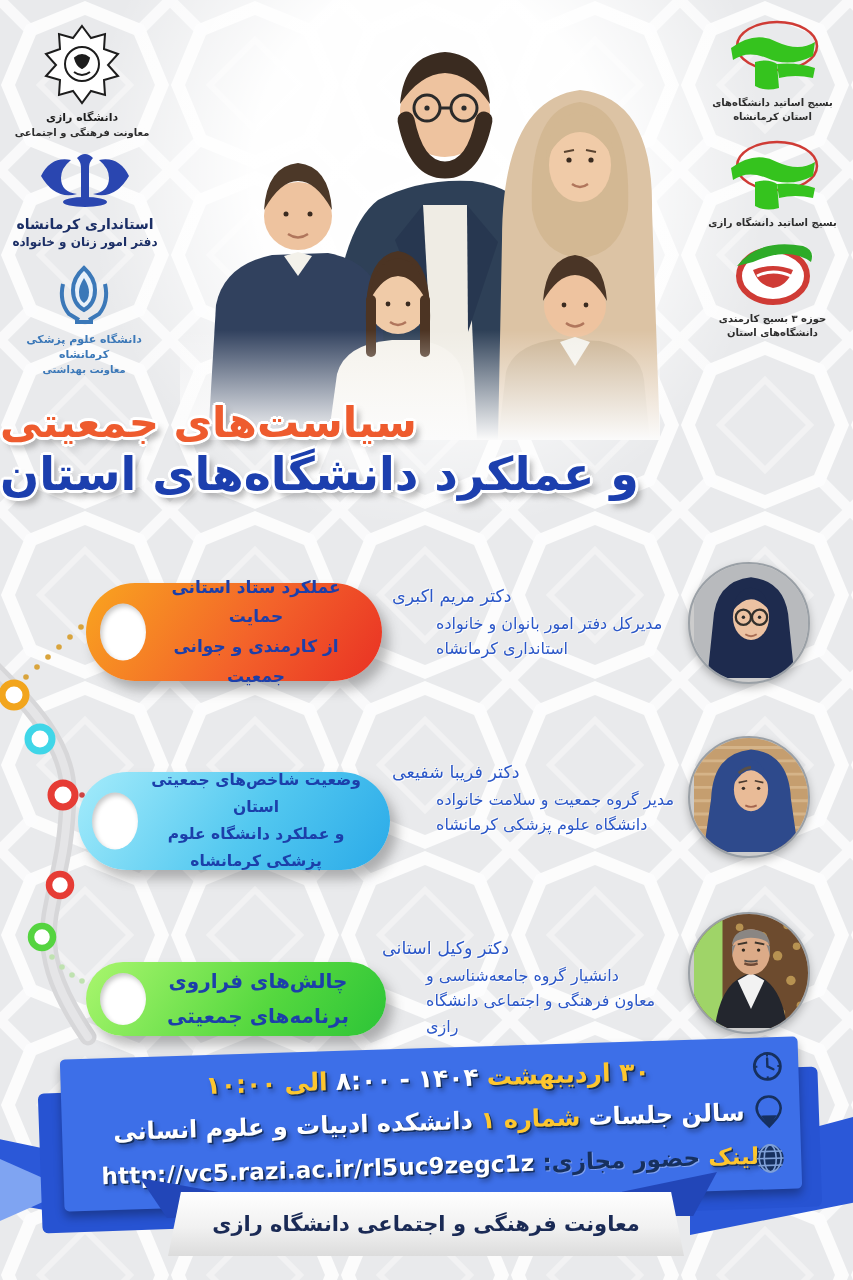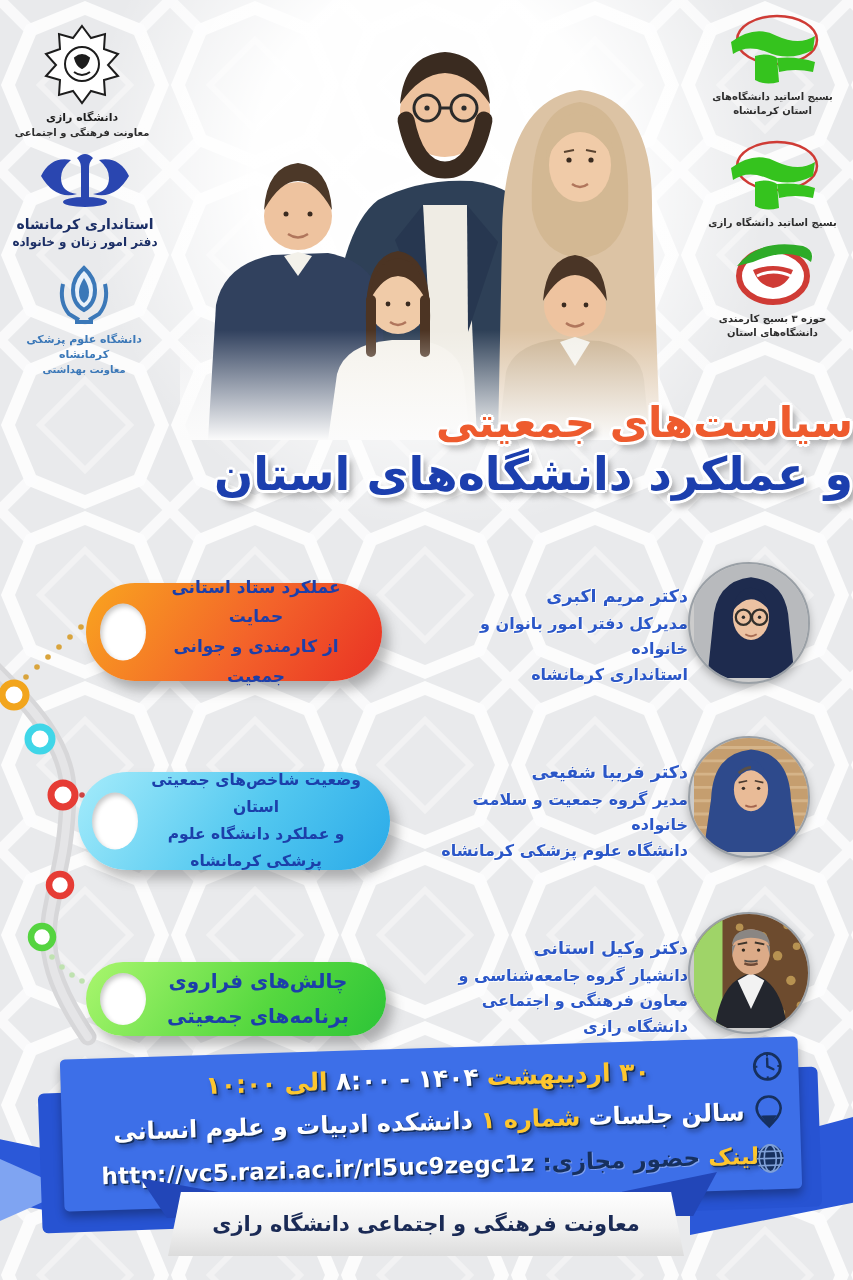--- a/index.html
+++ b/index.html
@@ -13,21 +13,21 @@
 
   
   .logo-block{position:absolute;text-align:center;}
   .logo-block .glyph{margin:0 auto 4px;}
   .cap1{font-size:11px;font-weight:bold;color:#1c1c1c;line-height:1.45;}
   .cap2{font-size:10px;font-weight:bold;color:#2d2d2d;line-height:1.4;}
   .cap-blue{color:#1c2f66;}
   .cap-med{color:#3b78b8;}
 
   
-  .title{position:absolute;top:398px;left:0;width:100%;text-align:right;z-index:6;}
+  .title{position:absolute;top:398px;left:0;width:100%;text-align:left;z-index:6;}
   .title .t1{
     font-size:42px;font-weight:bold;color:var(--title-orange,#ee5b2e);
     text-shadow:-2px -2px 0 #fff,2px -2px 0 #fff,-2px 2px 0 #fff,2px 2px 0 #fff,
       0 -3px 0 #fff,0 3px 0 #fff,-3px 0 0 #fff,3px 0 0 #fff,5px 6px 6px rgba(80,80,80,.45);
     letter-spacing:1px;
   }
   .title .t2{
     margin-top:0;font-size:46px;font-weight:bold;color:var(--title-blue,#1c3fae);
     text-shadow:-2px -2px 0 #fff,2px -2px 0 #fff,-2px 2px 0 #fff,2px 2px 0 #fff,
       0 -3px 0 #fff,0 3px 0 #fff,-3px 0 0 #fff,3px 0 0 #fff,5px 6px 6px rgba(80,80,80,.45);
@@ -45,22 +45,22 @@
   }
   .pill .pill-text{
     width:100%;padding:0 20px 0 64px;text-align:center;
     color:var(--tag-text,#1c3faa);font-weight:bold;font-size:17px;line-height:1.75;
   }
   .pill-orange{background:linear-gradient(125deg,#f9a51f 0%,#f3632a 55%,#e93124 100%);}
   .pill-cyan{background:linear-gradient(125deg,#a5ecfb 0%,#53c8f0 55%,#2aaae8 100%);}
   .pill-green{background:linear-gradient(125deg,#aaf66e 0%,#55d83f 60%,#2cc437 100%);}
 
   .speaker-info{
-    position:absolute;text-align:right;color:var(--speaker-blue,#2b57c8);
-    font-weight:bold;z-index:5;
+    position:absolute;text-align:left;color:var(--speaker-blue,#2b57c8);
+    font-weight:normal;z-index:5;
     text-shadow:1px 1px 0 rgba(255,255,255,.9),-1px -1px 0 rgba(255,255,255,.7);
   }
   .speaker-info .s-name{font-size:17.5px;line-height:1.65;}
   .speaker-info .s-role{font-size:16px;line-height:1.6;margin-left:44px;}
 
   .avatar{
     position:absolute;width:118px;height:118px;border-radius:50%;overflow:hidden;
     border:2px solid #9aa0a6;box-shadow:0 4px 8px rgba(0,0,0,.25);z-index:5;background:#ccc;
   }
 
@@ -228,21 +228,21 @@
         <path d="M29 6 Q40 16 40 28 Q40 42 29 48 Q18 42 18 28 Q18 16 29 6 Z" fill="#e8f1fa"></path>
         <path d="M8 22 Q4 40 14 52 L24 58 M50 22 Q54 40 44 52 L34 58"></path>
         <path d="M20 60 L38 60"></path>
       </g>
       <path d="M29 16 Q34 24 34 30 Q34 38 29 41 Q24 38 24 30 Q24 24 29 16 Z" fill="#3b78b8"></path>
     </svg>
     <div class="cap2 cap-med" style="font-size:11px">دانشگاه علوم پزشکی کرمانشاه</div>
     <div class="cap2 cap-med" style="font-size:10px">معاونت بهداشتی</div>
   </div>
 
-  <div class="logo-block" style="left:700px;top:12px;width:145px;z-index:4">
+  <div class="logo-block" style="left:700px;top:18px;width:145px;z-index:4">
     <svg class="glyph" width="96" height="74" viewBox="0 0 96 74">
       <ellipse cx="52" cy="28" rx="40" ry="24" fill="none" stroke="#cf3b35" stroke-width="2.5"></ellipse>
       <path d="M6 30 Q30 12 52 24 Q74 34 90 24 L88 38 Q64 50 42 40 Q22 32 8 42 Z" fill="#35c31e"></path>
       <path d="M30 44 Q44 40 52 46 L54 70 Q40 74 30 68 Z" fill="#35c31e"></path>
       <path d="M52 46 Q72 44 90 50 L88 60 Q70 56 54 60 Z" fill="#35c31e"></path>
     </svg>
     <div class="cap2" style="font-size:10px">بسیج اساتید دانشگاه‌های استان کرمانشاه</div>
   </div>
 
   <div class="logo-block" style="left:700px;top:138px;width:145px;z-index:4">

